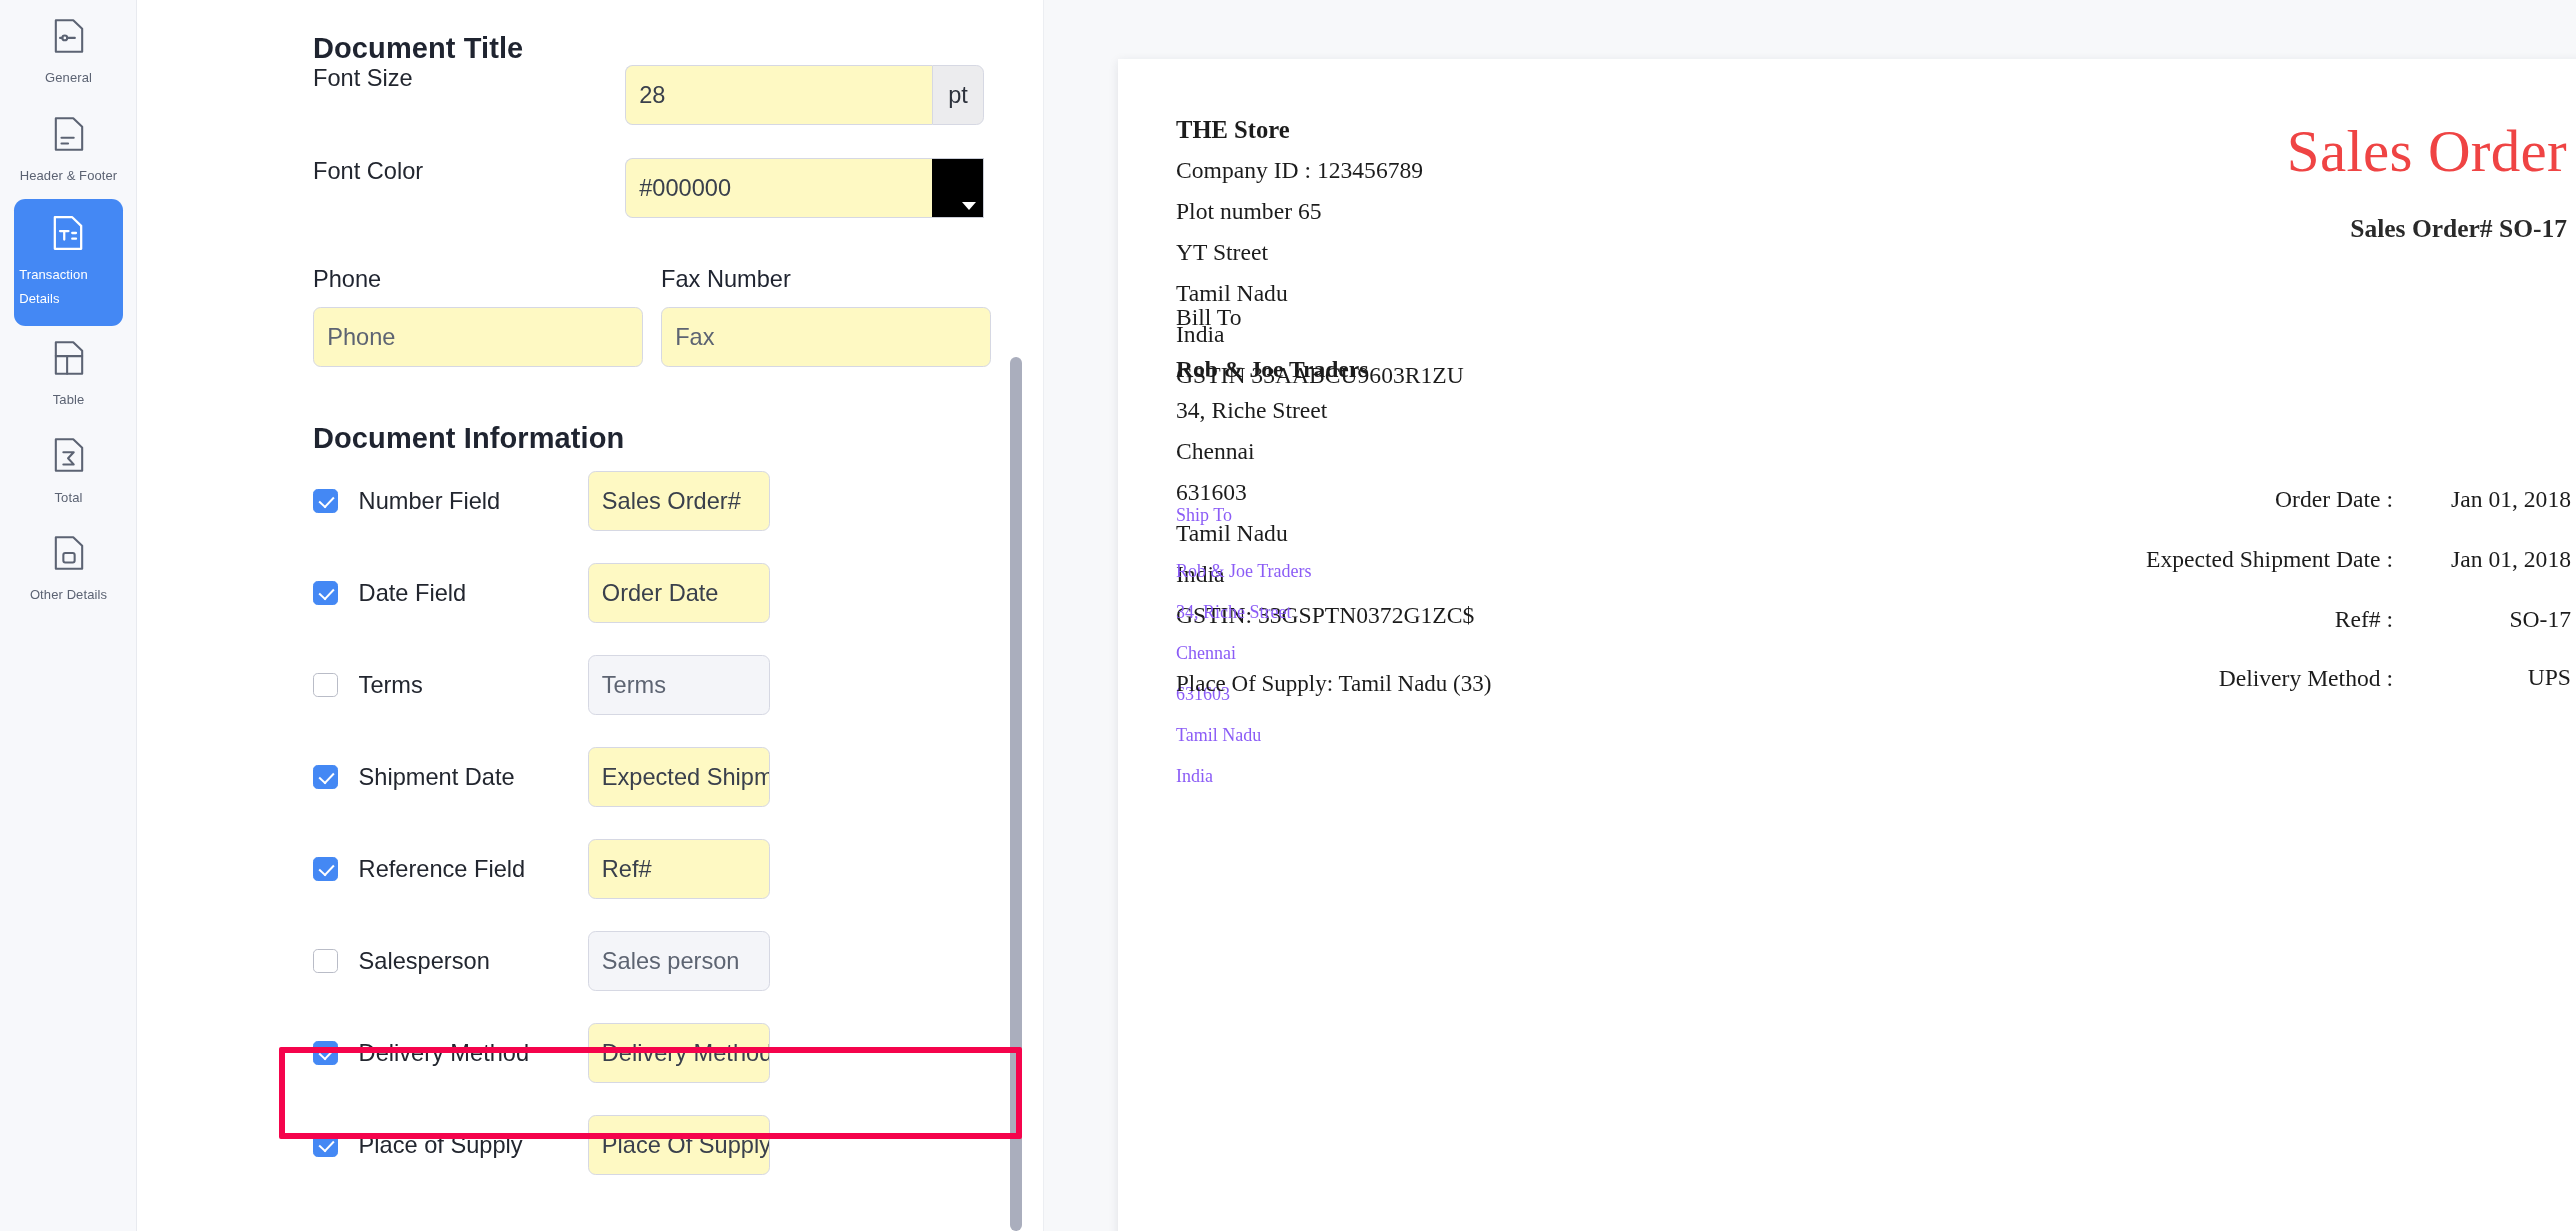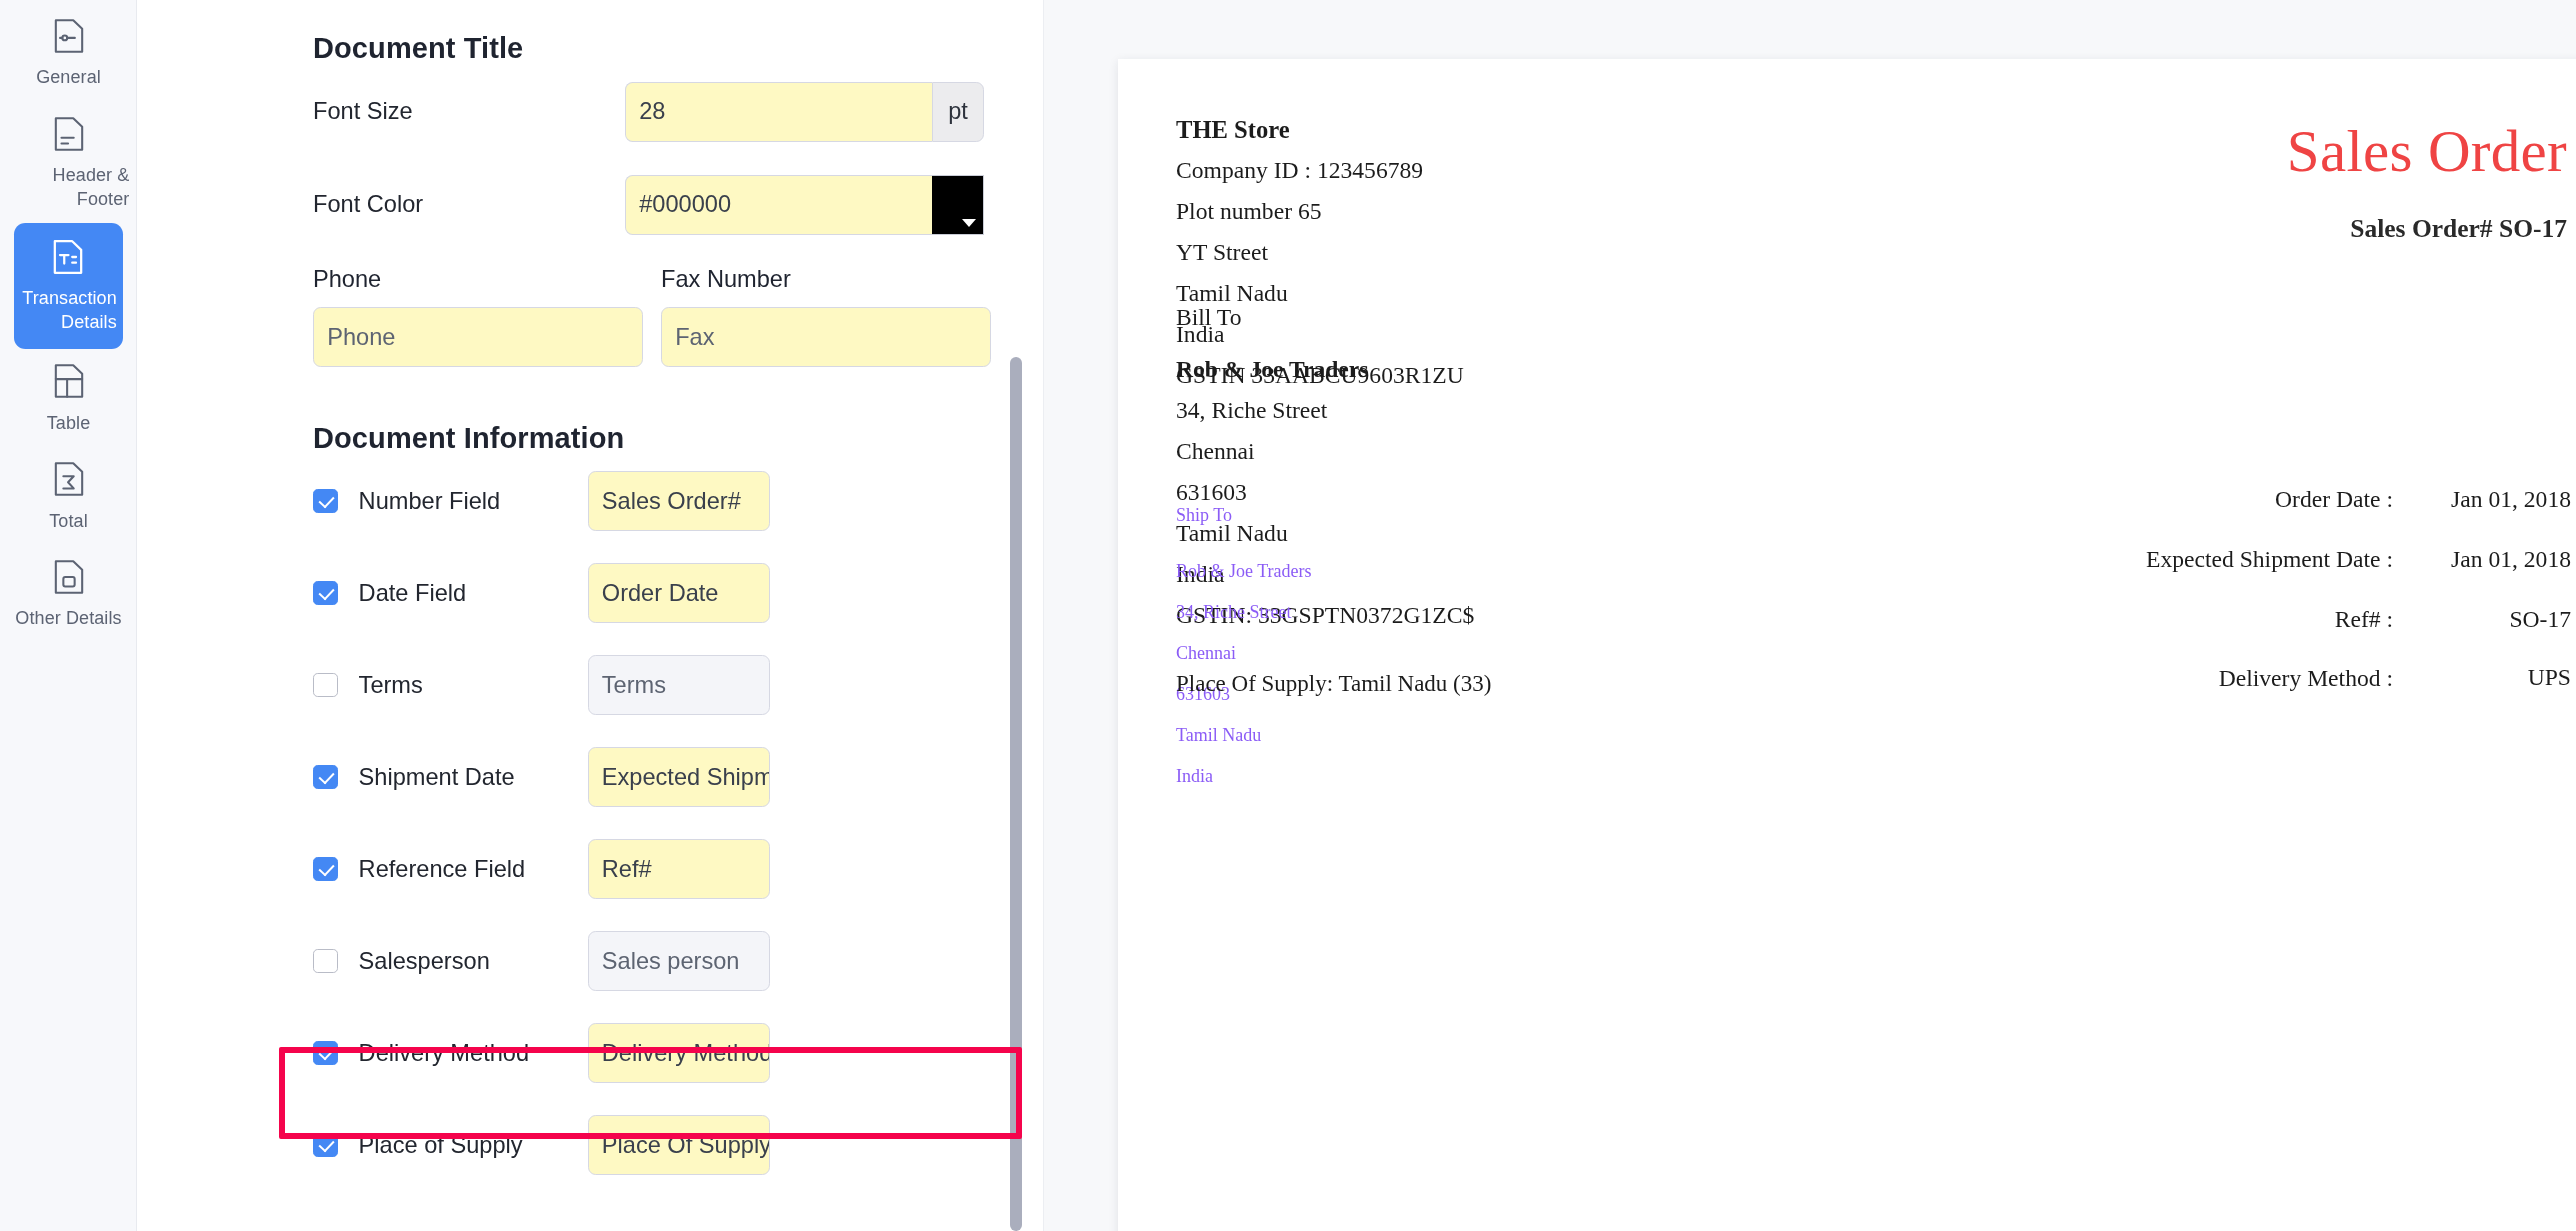--- a/index.html
+++ b/index.html
@@ -23,21 +23,21 @@
   .nav-item {
     width: 137px;
     display: flex; flex-direction: column;
     align-items: center; justify-content: center;
     padding: 13.2px 7.6px 11.3px;
     color: #5a6374;
     cursor: pointer;
   }
   .nav-item .nav-icon { margin-bottom: 8.5px; display:block; }
   .nav-item .nav-label {
-    font-size: 18px; line-height: 23.6px; text-align: right;
+    font-size: 13px; line-height: 23.6px; text-align: left;
     color: #5c6373; letter-spacing: 0.1px;
   }
   .nav-item.active {
     background: #4488f4;
     border-radius: 11.3px;
     width: 109px; margin: 0 auto;
     padding: 15px 5.7px 15px;
   }
   .nav-item.active .nav-label { color: #ffffff; font-weight: 400; }
   .nav-item.active svg { stroke: #ffffff; }
@@ -53,21 +53,21 @@
   }
   .form-inner { padding: 0 0 0 0; position: relative; }
 
   .section-title {
     font-size: 29px; font-weight: 700; color: #1f2430;
     padding-left: 176px; letter-spacing: 0.1px;
   }
   #doc-title-heading { padding-top: 32px; }
 
   .field-row {
-    display: flex; align-items: center;
+    display: flex; align-items: flex-start;
     padding-left: 176px;
     height: 93px;
   }
   .field-row .f-label {
     font-size: 23.6px; color: #22262f; width: 312px; flex: 0 0 312px;
   }
   .inp {
     height: 60px;
     border: 0.9px solid #d6d8e3;
     border-radius: 7.6px;

